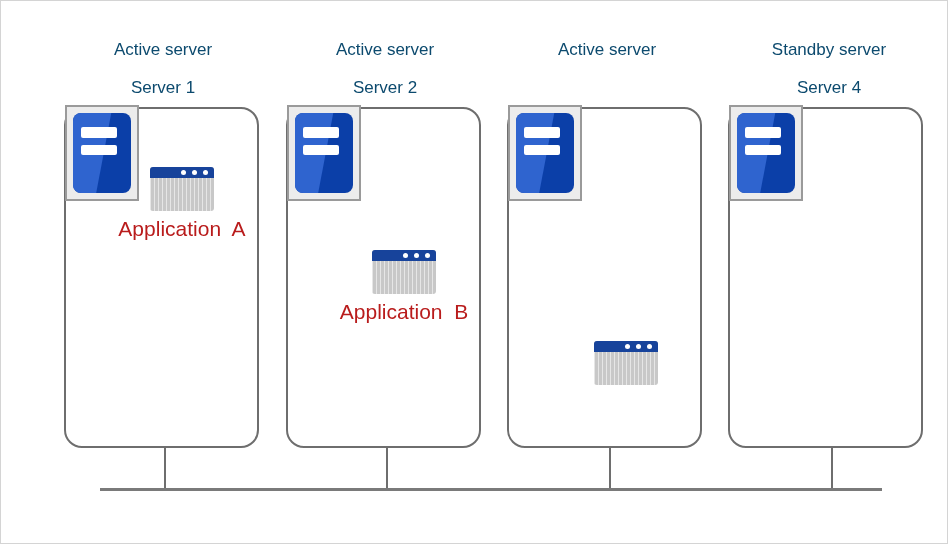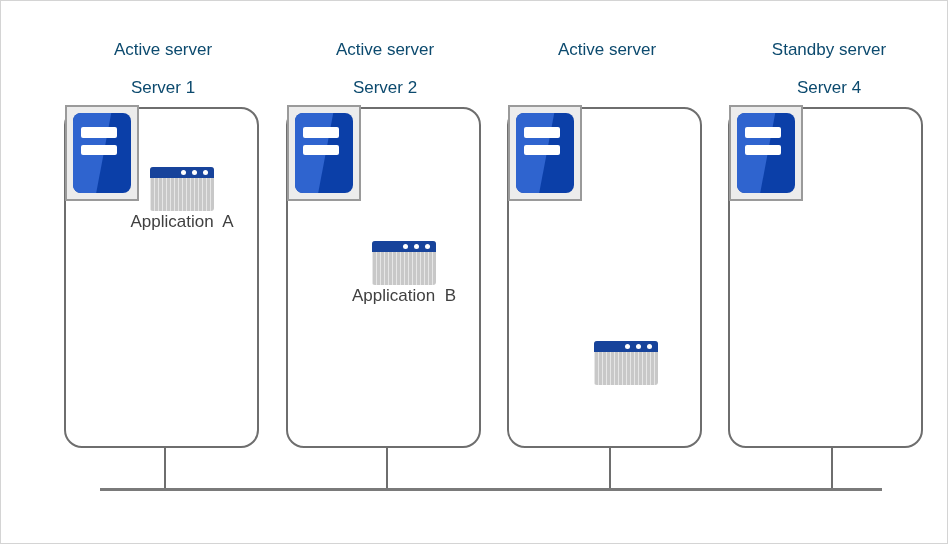--- a/index.html
+++ b/index.html
@@ -140,23 +140,24 @@
     width: 100%;
     height: 33px;
     background:
       repeating-linear-gradient(to right,
         rgba(255,255,255,0.55) 0px,
         rgba(255,255,255,0.55) 1px,
         rgba(0,0,0,0) 1px,
         rgba(0,0,0,0) 4px);
   }
   .app-label {
-    font-size: 17px;
+    margin-top: 7px;
+    font-size: 21px;
     line-height: 22px;
-    color: #404040;
+    color: #b91c1c;
     white-space: pre;
   }
 </style>
 </head>
 <body>
 
 <div id="canvas">
 
   <div class="server-col" style="left:36px; width:252px;">
     <div class="server-caption">
@@ -196,21 +197,21 @@
 
   <div class="server-box" style="left:285px; top:106px; width:195px; height:341px;"></div>
 
   <div class="server-icon" style="left:286px; top:104px;">
     <div class="body">
       <div class="bar b1"></div>
       <div class="bar b2"></div>
     </div>
   </div>
 
-  <div class="app-node" style="left:318px; top:240px;">
+  <div class="app-node" style="left:318px; top:249px;">
     <div class="app-icon">
       <div class="titlebar"></div>
       <div class="dot d1"></div>
       <div class="dot d2"></div>
       <div class="dot d3"></div>
       <div class="body-fill"></div>
     </div>
     <div class="app-label">Application  B</div>
   </div>
 

